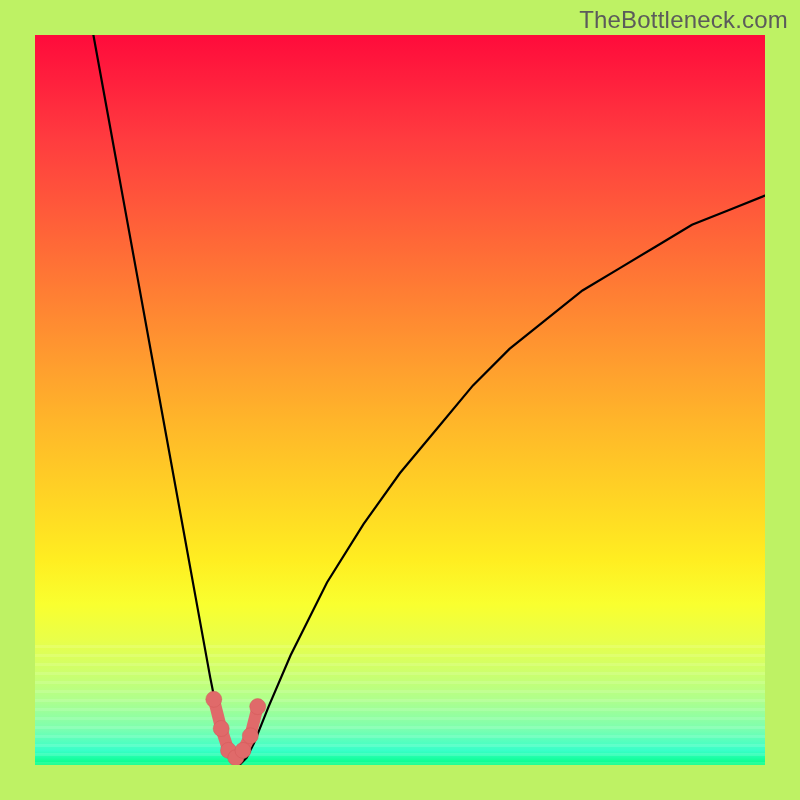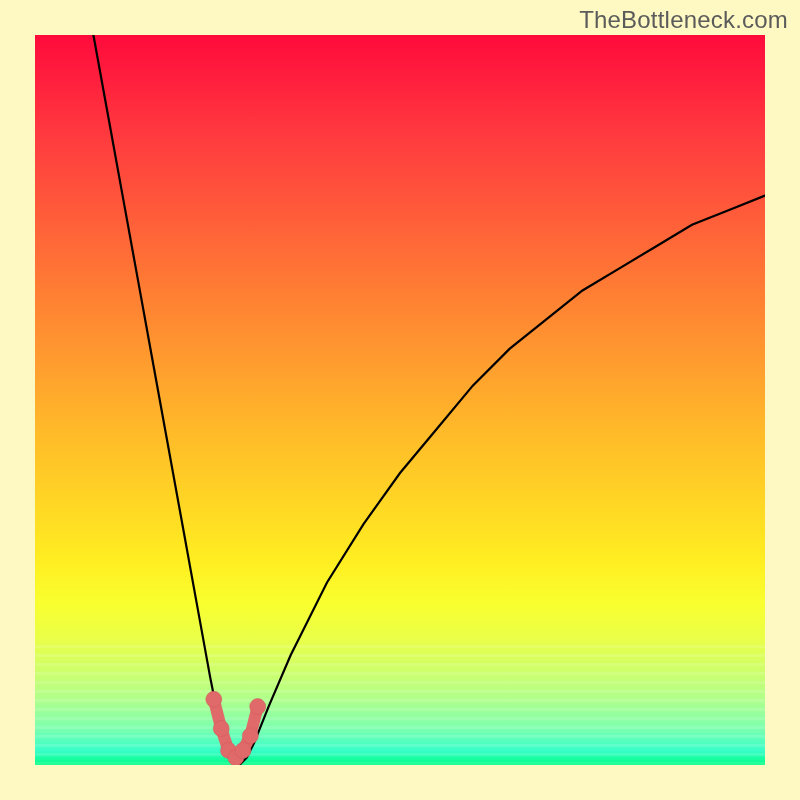--- a/index.html
+++ b/index.html
@@ -8,21 +8,21 @@
     width: 800px;
     height: 800px;
     overflow: hidden;
     background: #000;
     font-family: Arial, Helvetica, sans-serif;
   }
   .frame {
     position: relative;
     width: 800px;
     height: 800px;
-    background: #fef9c3;
+    background: #bef264;
   }
   .plot {
     position: absolute;
     left: 35px;
     top: 35px;
     width: 730px;
     height: 730px;
     background: linear-gradient(to bottom,
       #ff0b3b 0%,
       #ff1f3d 6%,

